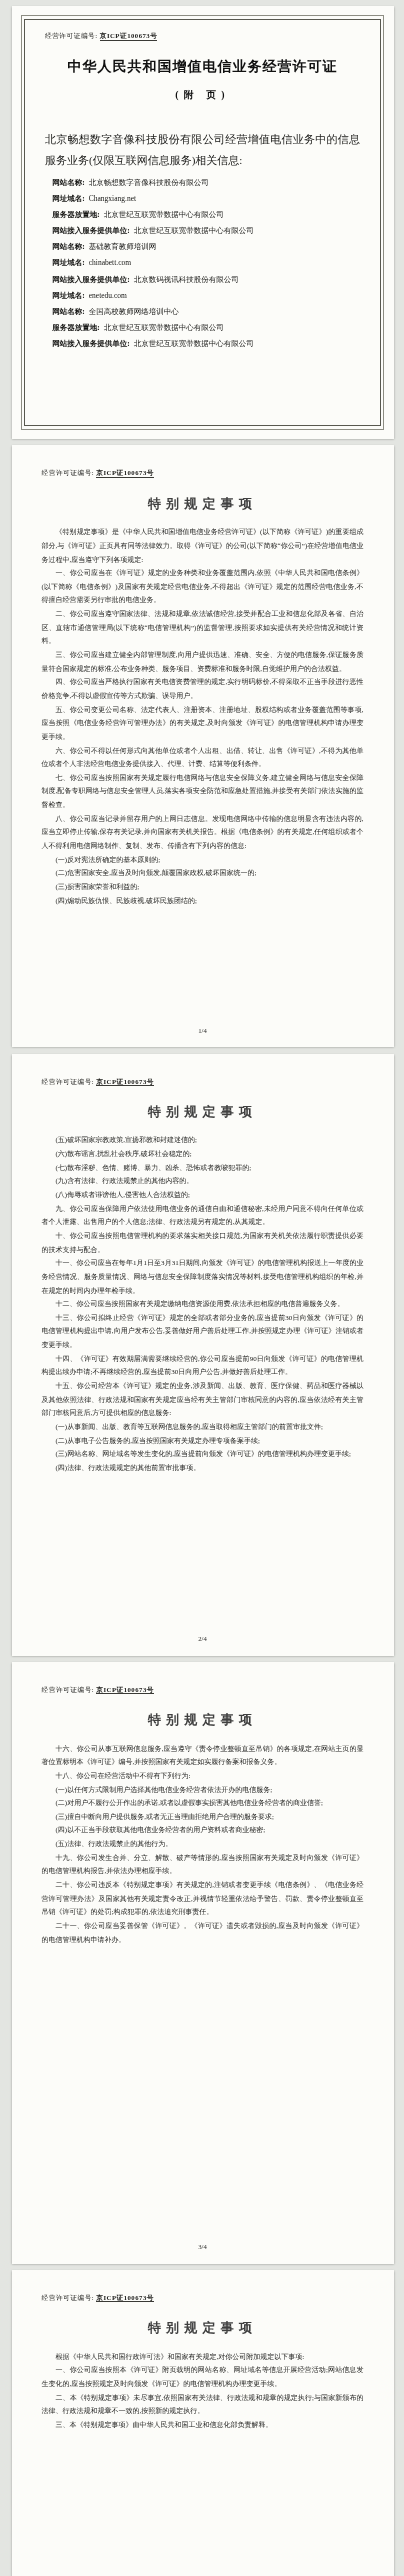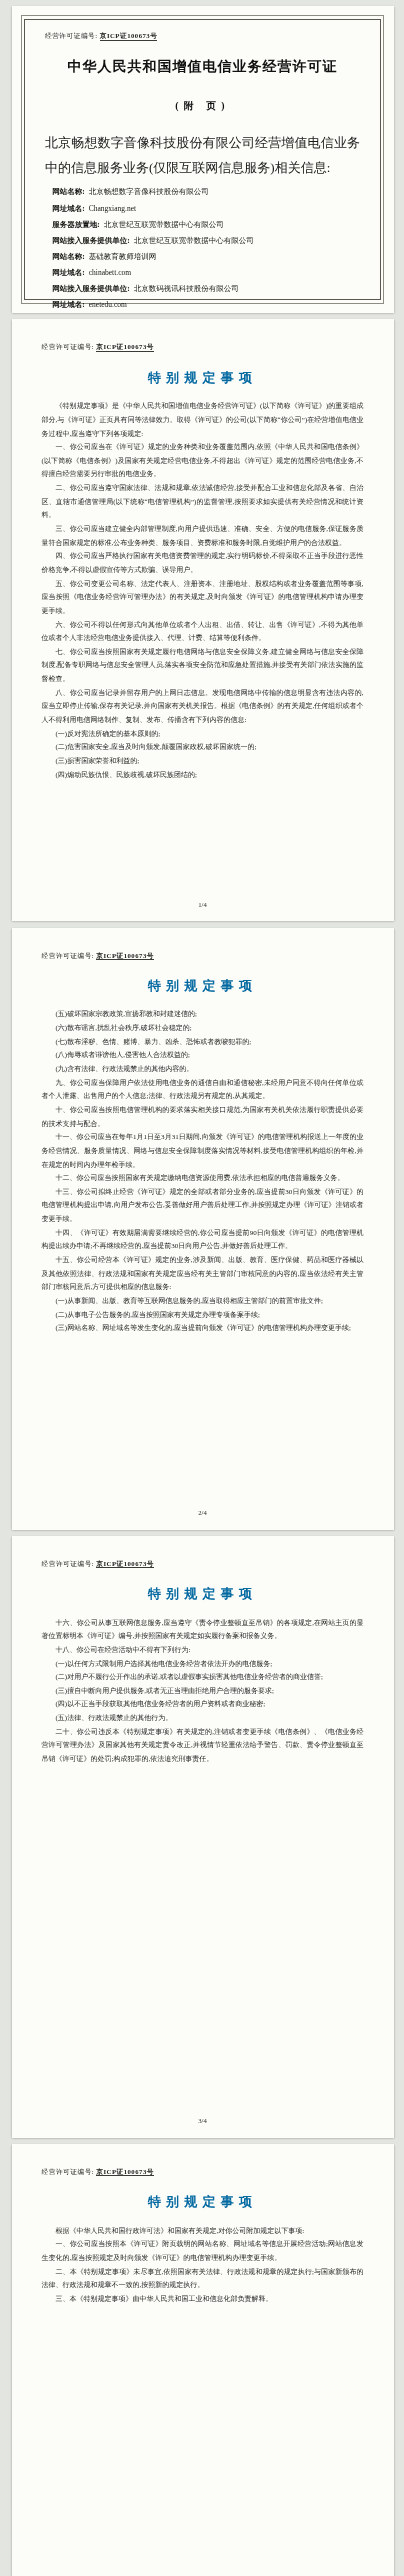--- a/index.html
+++ b/index.html
@@ -13,21 +13,21 @@
   .stack { width: 405px; padding: 6.2px 0 0.5px; }
 
   .page {
     width: 382px;
     margin: 0 auto 6.2px;
     background: #fcfcf9;
     box-shadow: 0 0.5px 2.1px rgba(0,0,0,.35);
     position: relative;
     overflow: hidden;
   }
-  .page.cert { height: 307px; }
+  .page.cert { height: 433px; }
   .page.prov { height: 602px; padding: 24px 30px 0; }
 
   
   .doc-header {
     font-size: 6.7px;
     color: #20201e;
     font-family: "Liberation Serif", "DejaVu Serif", serif;
     letter-spacing: 0.5px;
   }
   .doc-header .num {
@@ -57,26 +57,26 @@
     letter-spacing: 1px;
     margin-top: 16.5px;
     color: #111;
   }
   .cert-sub {
     text-align: center;
     font-family: "Liberation Serif", "DejaVu Serif", serif;
     font-size: 9.8px;
     font-weight: bold;
     letter-spacing: 5.2px;
-    margin-top: 24px;
+    margin-top: 13px;
     color: #111;
   }
   .cert-intro {
-    margin-top: 18px;
-    font-size: 13px;
+    margin-top: 27px;
+    font-size: 11px;
     line-height: 1.9;
     text-align: justify;
     font-family: "Liberation Serif", "DejaVu Serif", serif;
     color: #1a1a18;
   }
   .cert-fields { margin-top: 4.1px; padding-left: 7.2px; }
   .field {
     font-size: 7.5px;
     line-height: 2.15;
     font-family: "Liberation Serif", "DejaVu Serif", serif;
@@ -86,21 +86,21 @@
   .field .fvalue { margin-left: 4.1px; text-align: right; }
 
   
   .prov-title {
     text-align: center;
     font-family: "Liberation Serif", "DejaVu Serif", serif;
     font-size: 13px;
     font-weight: bold;
     letter-spacing: 5.2px;
     margin: 16.5px 0 13.4px;
-    color: #0369a1;
+    color: #404040;
   }
   .body-text p {
     margin: 0;
     font-size: 7px;
     line-height: 1.95;
     text-align: justify;
     text-indent: 2em;
     font-family: "Liberation Serif", "DejaVu Serif", serif;
     color: #1d1d1b;
   }
@@ -171,50 +171,53 @@
 
   <div class="page prov">
     <div class="doc-header">
       <span>经营许可证编号:</span><span class="num">京ICP证100673号</span>
     </div>
     <div class="prov-title">特别规定事项</div>
     <div class="body-text">
       <p>(五)破坏国家宗教政策,宣扬邪教和封建迷信的;</p>
       <p>(六)散布谣言,扰乱社会秩序,破坏社会稳定的;</p>
       <p>(七)散布淫秽、色情、赌博、暴力、凶杀、恐怖或者教唆犯罪的;</p>
+      <p>(九)含有法律、行政法规禁止的其他内容的。</p>
       <p>(八)侮辱或者诽谤他人,侵害他人合法权益的;</p>
-      <p>(九)含有法律、行政法规禁止的其他内容的。</p>
       <p>九、你公司应当保障用户依法使用电信业务的通信自由和通信秘密,未经用户同意不得向任何单位或者个人泄露、出售用户的个人信息;法律、行政法规另有规定的,从其规定。</p>
       <p>十、你公司应当按照电信管理机构的要求落实相关接口规范,为国家有关机关依法履行职责提供必要的技术支持与配合。</p>
       <p>十一、你公司应当在每年1月1日至3月31日期间,向颁发《许可证》的电信管理机构报送上一年度的业务经营情况、服务质量情况、网络与信息安全保障制度落实情况等材料,接受电信管理机构组织的年检,并在规定的时间内办理年检手续。</p>
       <p>十二、你公司应当按照国家有关规定缴纳电信资源使用费,依法承担相应的电信普遍服务义务。</p>
       <p>十三、你公司拟终止经营《许可证》规定的全部或者部分业务的,应当提前30日向颁发《许可证》的电信管理机构提出申请,向用户发布公告,妥善做好用户善后处理工作,并按照规定办理《许可证》注销或者变更手续。</p>
       <p>十四、《许可证》有效期届满需要继续经营的,你公司应当提前90日向颁发《许可证》的电信管理机构提出续办申请;不再继续经营的,应当提前30日向用户公告,并做好善后处理工作。</p>
       <p>十五、你公司经营本《许可证》规定的业务,涉及新闻、出版、教育、医疗保健、药品和医疗器械以及其他依照法律、行政法规和国家有关规定应当经有关主管部门审核同意的内容的,应当依法经有关主管部门审核同意后,方可提供相应的信息服务:</p>
       <p>(一)从事新闻、出版、教育等互联网信息服务的,应当取得相应主管部门的前置审批文件;</p>
       <p>(二)从事电子公告服务的,应当按照国家有关规定办理专项备案手续;</p>
       <p>(三)网站名称、网址域名等发生变化的,应当提前向颁发《许可证》的电信管理机构办理变更手续;</p>
+      <p>(四)法律、行政法规规定的其他前置审批事项。</p>
     </div>
     <div class="page-no">2/4</div>
   </div>
 
   <div class="page prov">
     <div class="doc-header">
       <span>经营许可证编号:</span><span class="num">京ICP证100673号</span>
     </div>
     <div class="prov-title">特别规定事项</div>
     <div class="body-text">
       <p>十六、你公司从事互联网信息服务,应当遵守《责令停业整顿直至吊销》的各项规定,在网站主页的显著位置标明本《许可证》编号,并按照国家有关规定如实履行备案和报备义务。</p>
       <p>十八、你公司在经营活动中不得有下列行为:</p>
       <p>(一)以任何方式限制用户选择其他电信业务经营者依法开办的电信服务;</p>
       <p>(二)对用户不履行公开作出的承诺,或者以虚假事实损害其他电信业务经营者的商业信誉;</p>
       <p>(三)擅自中断向用户提供服务,或者无正当理由拒绝用户合理的服务要求;</p>
       <p>(四)以不正当手段获取其他电信业务经营者的用户资料或者商业秘密;</p>
       <p>(五)法律、行政法规禁止的其他行为。</p>
+      <p>十九、你公司发生合并、分立、解散、破产等情形的,应当按照国家有关规定及时向颁发《许可证》的电信管理机构报告,并依法办理相应手续。</p>
       <p>二十、你公司违反本《特别规定事项》有关规定的,注销或者变更手续《电信条例》、《电信业务经营许可管理办法》及国家其他有关规定责令改正,并视情节轻重依法给予警告、罚款、责令停业整顿直至吊销《许可证》的处罚;构成犯罪的,依法追究刑事责任。</p>
+      <p>二十一、你公司应当妥善保管《许可证》。《许可证》遗失或者毁损的,应当及时向颁发《许可证》的电信管理机构申请补办。</p>
     </div>
     <div class="page-no">3/4</div>
   </div>
 
   <div class="page prov">
     <div class="doc-header">
       <span>经营许可证编号:</span><span class="num">京ICP证100673号</span>
     </div>
     <div class="prov-title">特别规定事项</div>
     <div class="body-text">

